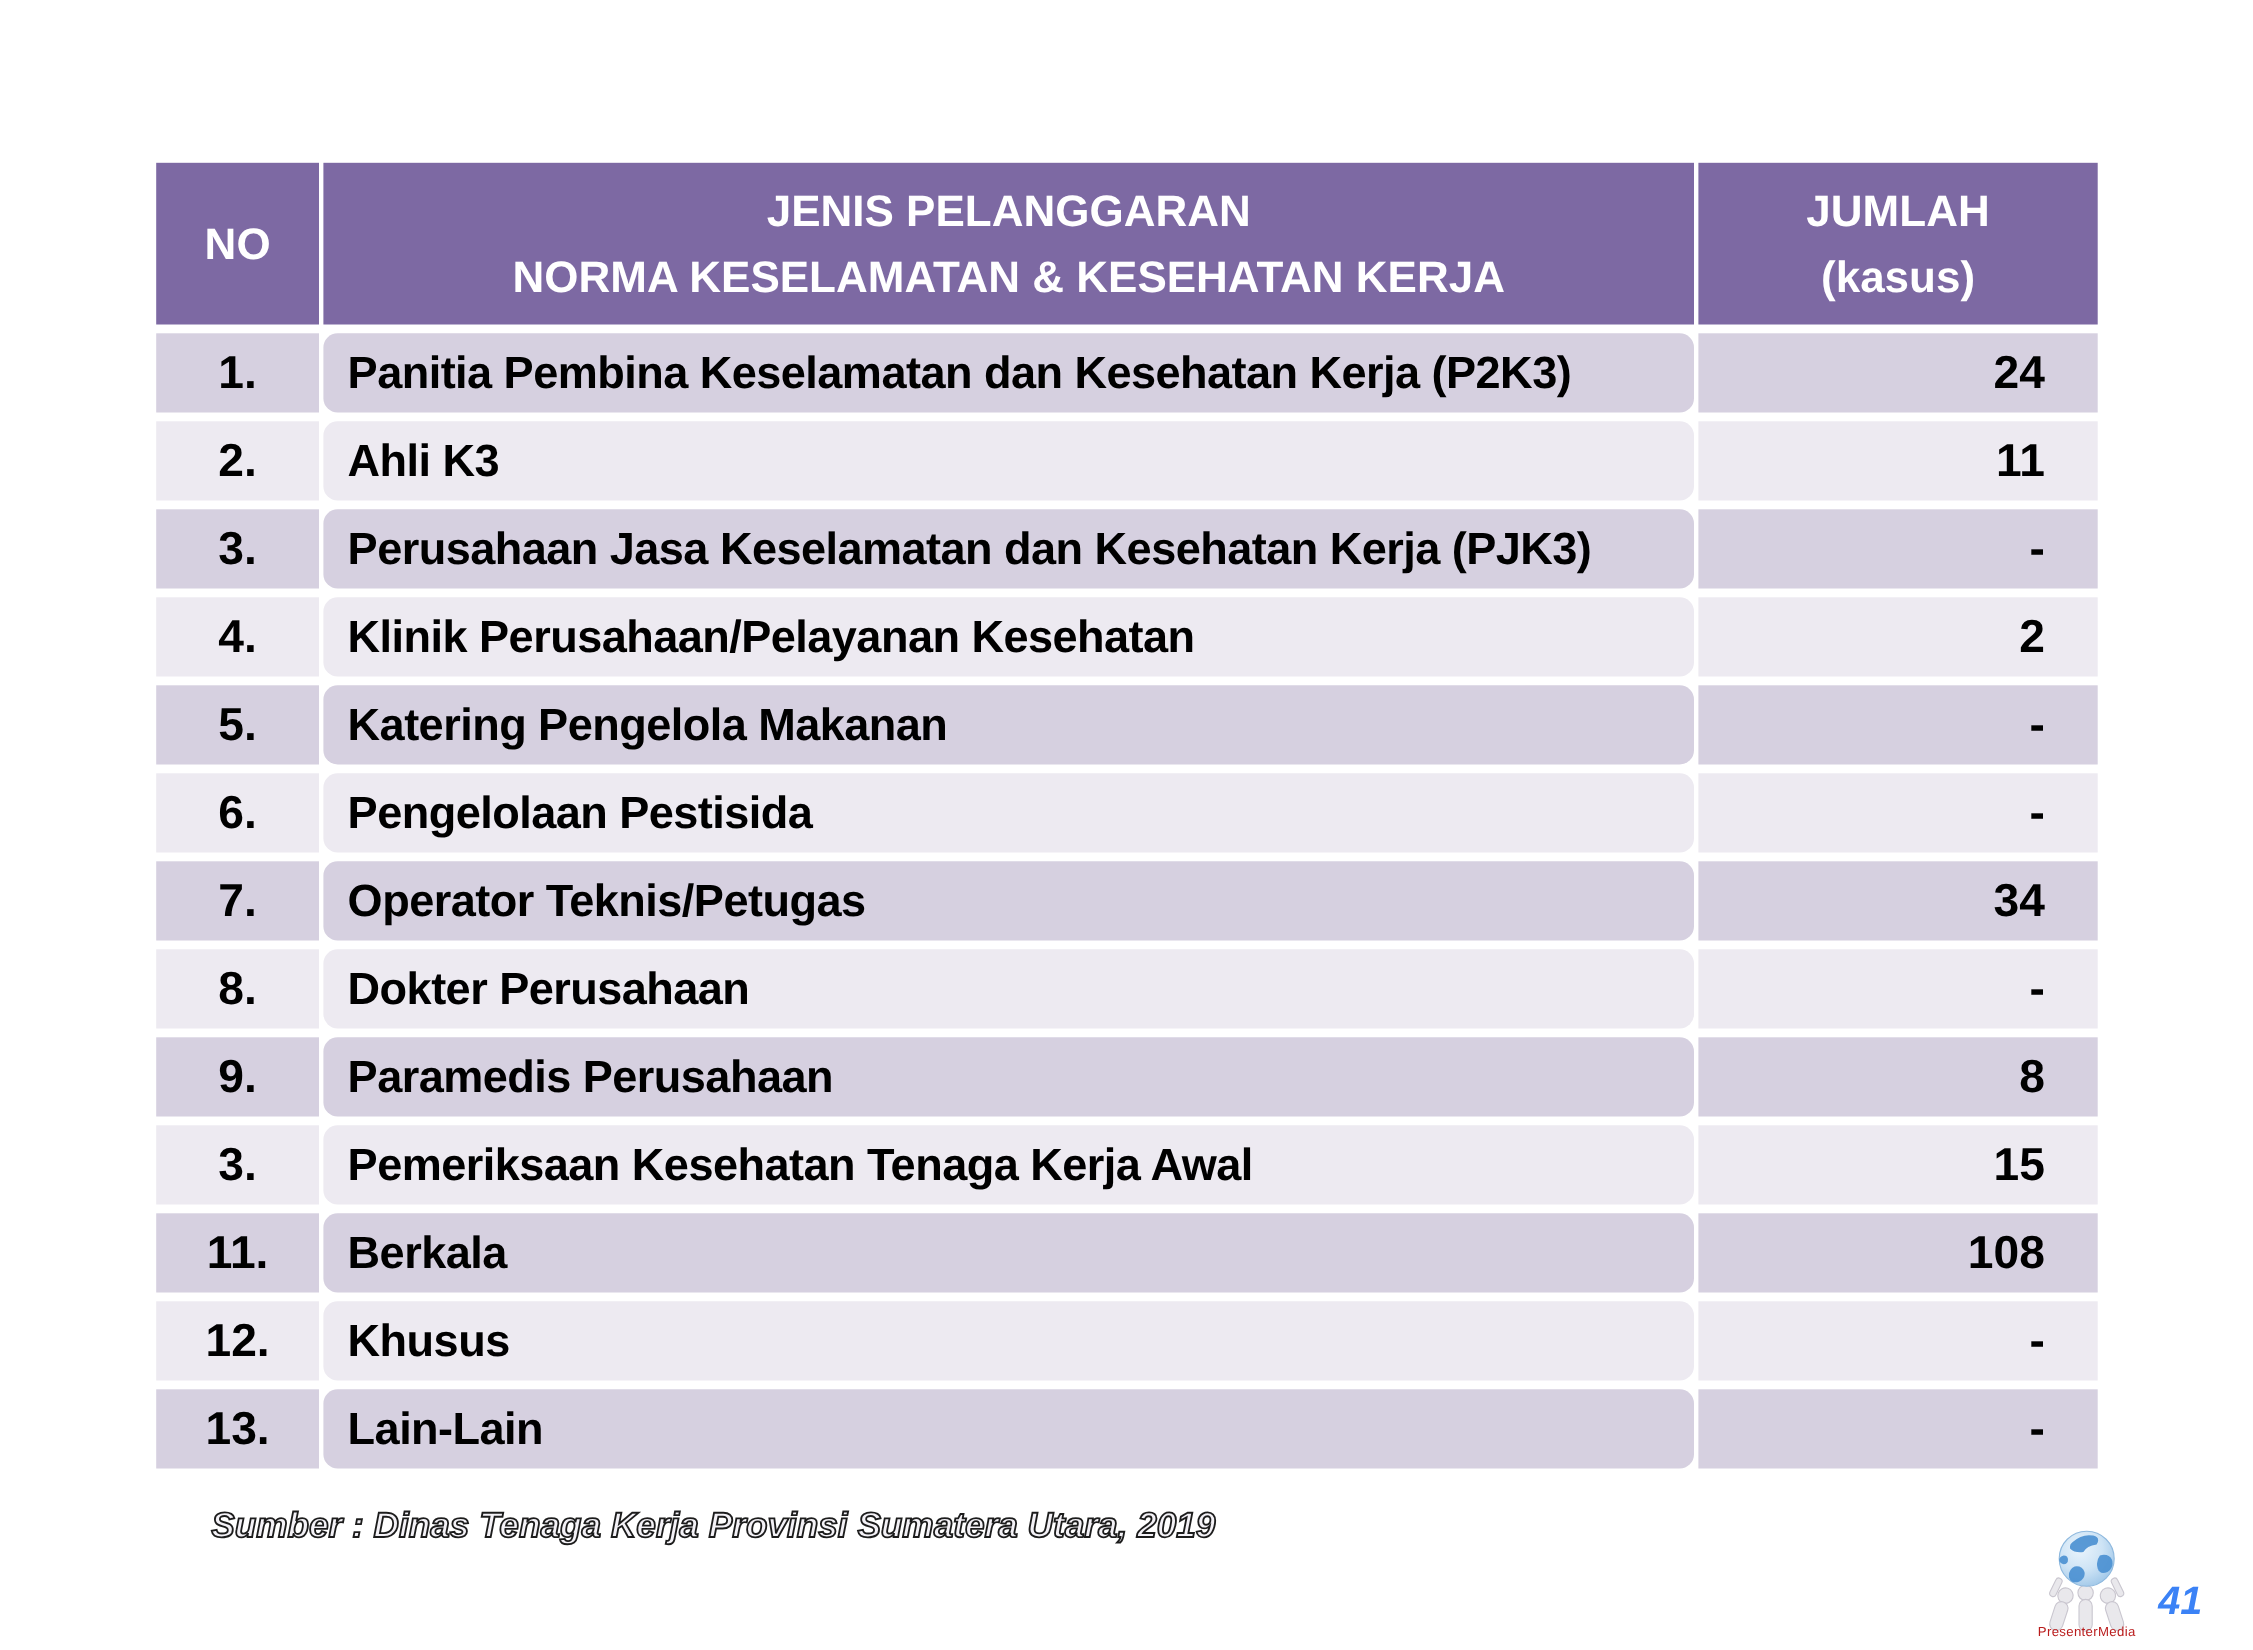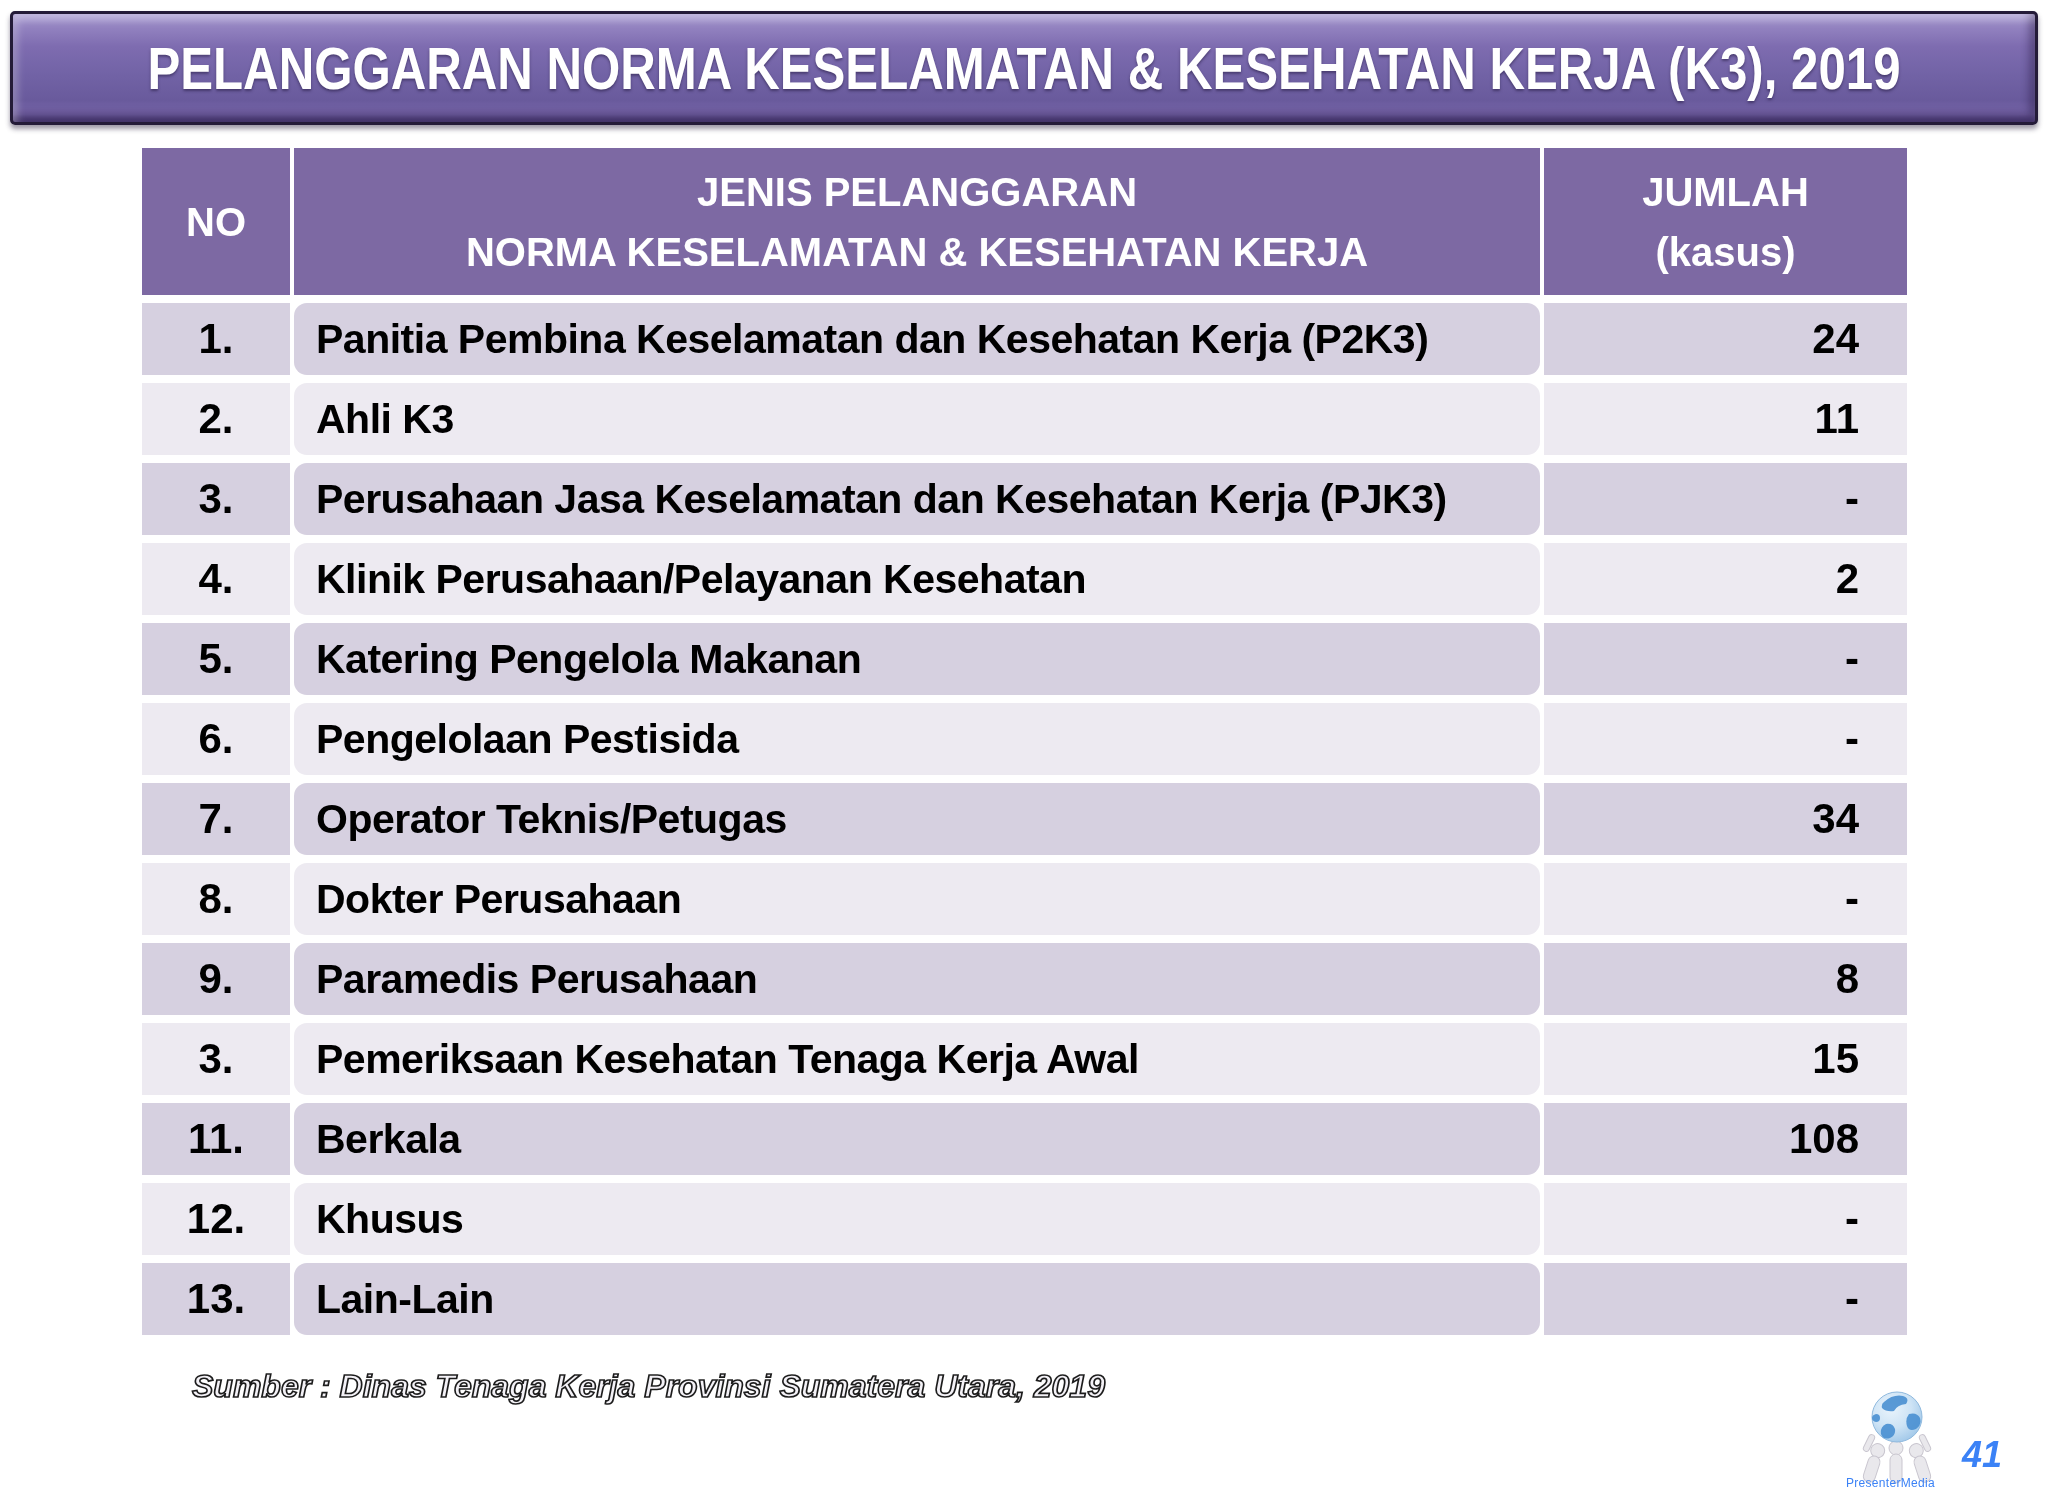--- a/index.html
+++ b/index.html
@@ -50,32 +50,29 @@
   }
 
   
   .pagenum{
     position:absolute;left:1950px;top:1434px;width:64px;text-align:center;
     font-weight:bold;font-size:36px;color:#3b82f6;font-style:italic;
   }
   .logo{position:absolute;left:1846px;top:1384px;width:102px;height:106px;}
   .logo svg{display:block;}
   .wm{
-    position:absolute;left:0;bottom:0;width:100%;text-align:left;
-    font-size:12px;color:#3b82f6;letter-spacing:.3px;
+    position:absolute;left:0;bottom:0;width:100%;text-align:center;
+    font-size:12px;color:#b91c1c;letter-spacing:.3px;
   }
 </style>
 </head>
 <body>
 
 <div class="slide">
 
-  <div class="banner">
-    <div class="banner-title">PELANGGARAN NORMA KESELAMATAN &amp; KESEHATAN KERJA (K3), 2019</div>
-  </div>
 
   <div class="ttable">
     <div class="thead">
       <div class="cell th no">
         <div class="line">NO</div>
       </div>
       <div class="cell th jenis-h">
         <div class="line">JENIS PELANGGARAN</div>
         <div class="line">NORMA KESELAMATAN &amp; KESEHATAN KERJA</div>
       </div>

